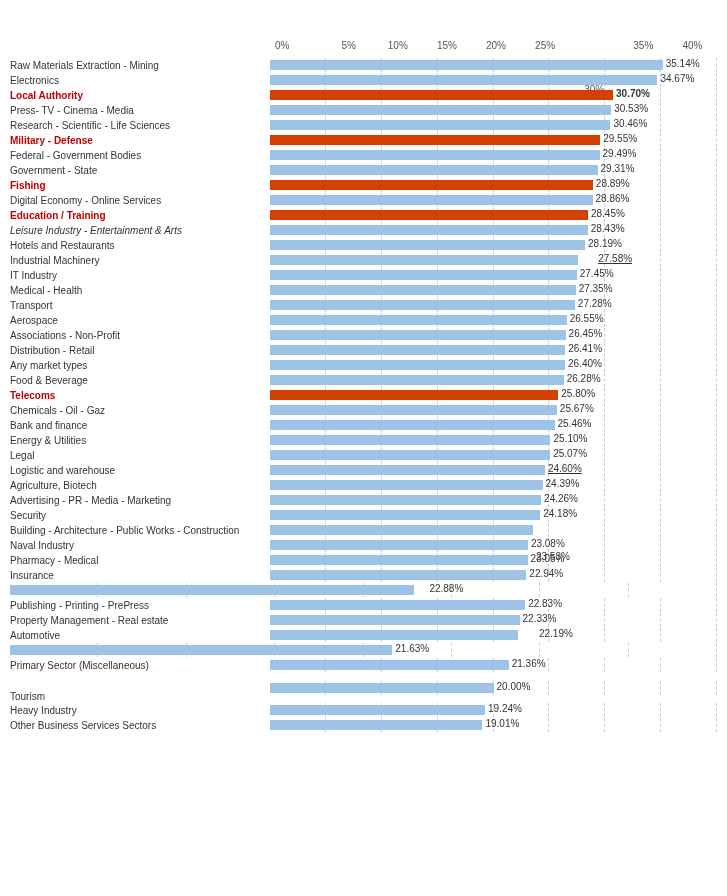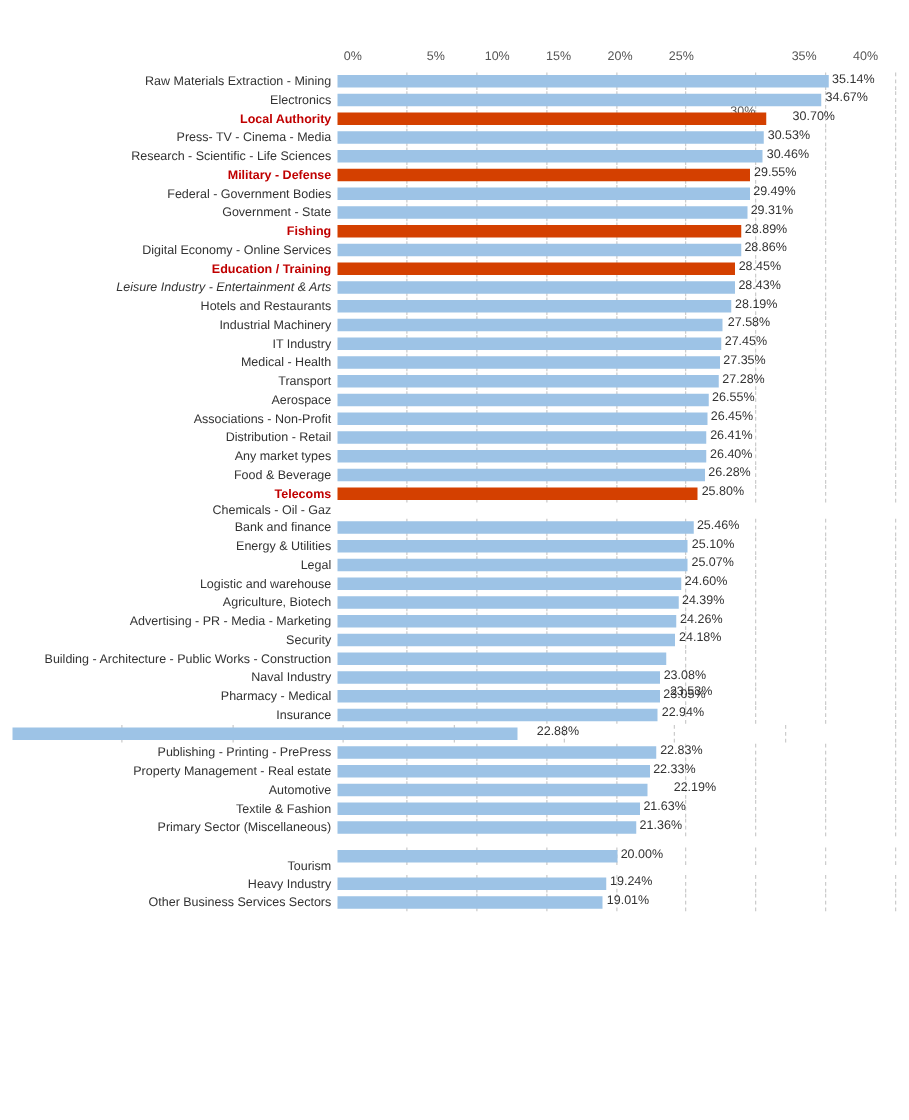--- a/index.html
+++ b/index.html
@@ -28,21 +28,21 @@
       flex-direction: column;
     }
     .axis-row {
       display: flex;
       align-items: center;
       margin-bottom: 1px;
     }
     .label-col {
       width: 260px;
       min-width: 260px;
-      text-align: right;
+      text-align: left;
       padding-right: 5px;
       font-size: 10.5px;
       color: #333;
       white-space: nowrap;
     }
     .bar-col {
       flex: 1;
       position: relative;
       text-align: right;
     }
@@ -167,21 +167,21 @@
                 <div class="grid-line"></div>
                 <div class="grid-line"></div>
                 <div class="grid-line"></div>
                 <div class="grid-line"></div>
                 <div class="grid-line"></div>
                 <div class="grid-line"></div>
                 <div class="grid-line"></div>
                 <div class="grid-line"></div>
               </div>
               <div class="bar bar-normal" style="width: 76.75%; background-color: rgb(192, 0, 0);"></div>
-              <div class="bar-value" style="left: 76.75%; right: auto; padding-left: 21px;">30.70%</div>
+              <div class="bar-value" style="left: 76.75%; right: auto; padding-left: 3px; font-weight: bold;">30.70%</div>
             </div>
           </div>
         </div>
         <div class="axis-row">
           <div class="label-col" style="font-size: 10px;">Press- TV - Cinema - Media</div>
           <div class="bar-col">
             <div class="bar-wrapper">
               <div class="grid-lines">
                 <div class="grid-line"></div>
                 <div class="grid-line"></div>
@@ -376,21 +376,21 @@
                 <div class="grid-line"></div>
                 <div class="grid-line"></div>
                 <div class="grid-line"></div>
                 <div class="grid-line"></div>
                 <div class="grid-line"></div>
                 <div class="grid-line"></div>
                 <div class="grid-line"></div>
                 <div class="grid-line"></div>
               </div>
               <div class="bar bar-normal" style="width: 68.95%;"></div>
-              <div class="bar-value" style="left: 68.95%; right: auto; padding-left: 4px;">27.58%</div>
+              <div class="bar-value" style="left: 68.95%; right: auto; padding-left: 20px; text-decoration: underline;">27.58%</div>
             </div>
           </div>
         </div>
         <div class="axis-row">
           <div class="label-col" style="font-size: 10px;">IT Industry</div>
           <div class="bar-col">
             <div class="bar-wrapper">
               <div class="grid-lines">
                 <div class="grid-line"></div>
                 <div class="grid-line"></div>
@@ -553,20 +553,36 @@
                 <div class="grid-line"></div>
                 <div class="grid-line"></div>
               </div>
               <div class="bar bar-normal" style="width: 64.5%; background-color: rgb(192, 0, 0);"></div>
               <div class="bar-value" style="left: 64.5%; right: auto; padding-left: 3px;">25.80%</div>
             </div>
           </div>
         </div>
         <div class="axis-row">
           <div class="label-col" style="font-size: 10px;">Chemicals - Oil - Gaz</div>
+          <div class="bar-col">
+            <div class="bar-wrapper">
+              <div class="grid-lines">
+                <div class="grid-line"></div>
+                <div class="grid-line"></div>
+                <div class="grid-line"></div>
+                <div class="grid-line"></div>
+                <div class="grid-line"></div>
+                <div class="grid-line"></div>
+                <div class="grid-line"></div>
+                <div class="grid-line"></div>
+              </div>
+              <div class="bar bar-normal" style="width: 64.175%;"></div>
+              <div class="bar-value" style="left: 64.175%; right: auto; padding-left: 3px;">25.67%</div>
+            </div>
+          </div>
         </div>
         <div class="axis-row">
           <div class="label-col" style="font-size: 10px;">Bank and finance</div>
           <div class="bar-col">
             <div class="bar-wrapper">
               <div class="grid-lines">
                 <div class="grid-line"></div>
                 <div class="grid-line"></div>
                 <div class="grid-line"></div>
                 <div class="grid-line"></div>
@@ -626,21 +642,21 @@
                 <div class="grid-line"></div>
                 <div class="grid-line"></div>
                 <div class="grid-line"></div>
                 <div class="grid-line"></div>
                 <div class="grid-line"></div>
                 <div class="grid-line"></div>
                 <div class="grid-line"></div>
                 <div class="grid-line"></div>
               </div>
               <div class="bar bar-normal" style="width: 61.5%;"></div>
-              <div class="bar-value" style="left: 61.5%; right: auto; padding-left: 3px;">24.60%</div>
+              <div class="bar-value" style="left: 61.5%; right: auto; padding-left: 3px; text-decoration: underline;">24.60%</div>
             </div>
           </div>
         </div>
         <div class="axis-row">
           <div class="label-col" style="font-size: 10px;">Agriculture, Biotech</div>
           <div class="bar-col">
             <div class="bar-wrapper">
               <div class="grid-lines">
                 <div class="grid-line"></div>
                 <div class="grid-line"></div>
@@ -839,21 +855,20 @@
                 <div class="grid-line"></div>
                 <div class="grid-line"></div>
                 <div class="grid-line"></div>
               </div>
               <div class="bar bar-normal" style="width: 55.475%;"></div>
               <div class="bar-value" style="left: 55.475%; right: auto; padding-left: 21px;">22.19%</div>
             </div>
           </div>
         </div>
         <div class="axis-row">
-          <div class="label-col" style="font-size: 10px;">Textile &amp; Fashion</div>
           <div class="bar-col">
             <div class="bar-wrapper">
               <div class="grid-lines">
                 <div class="grid-line"></div>
                 <div class="grid-line"></div>
                 <div class="grid-line"></div>
                 <div class="grid-line"></div>
                 <div class="grid-line"></div>
                 <div class="grid-line"></div>
                 <div class="grid-line"></div>

